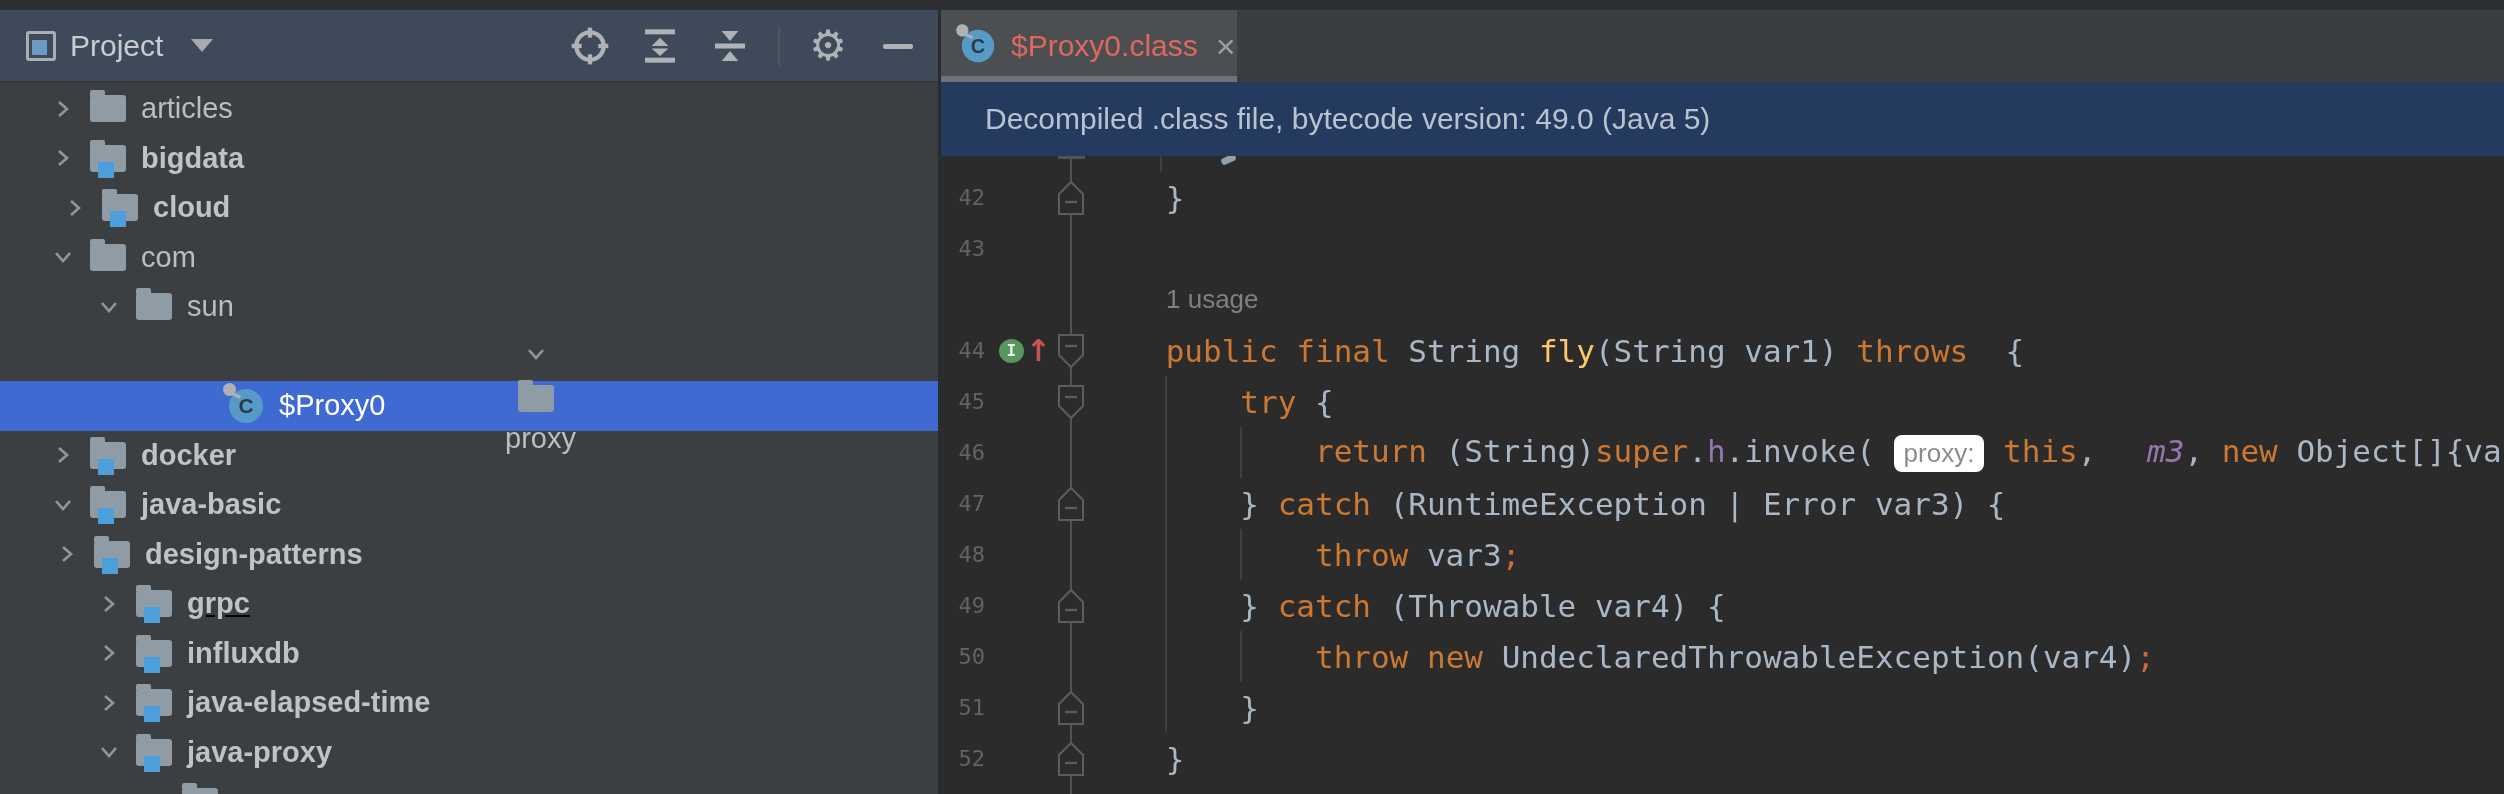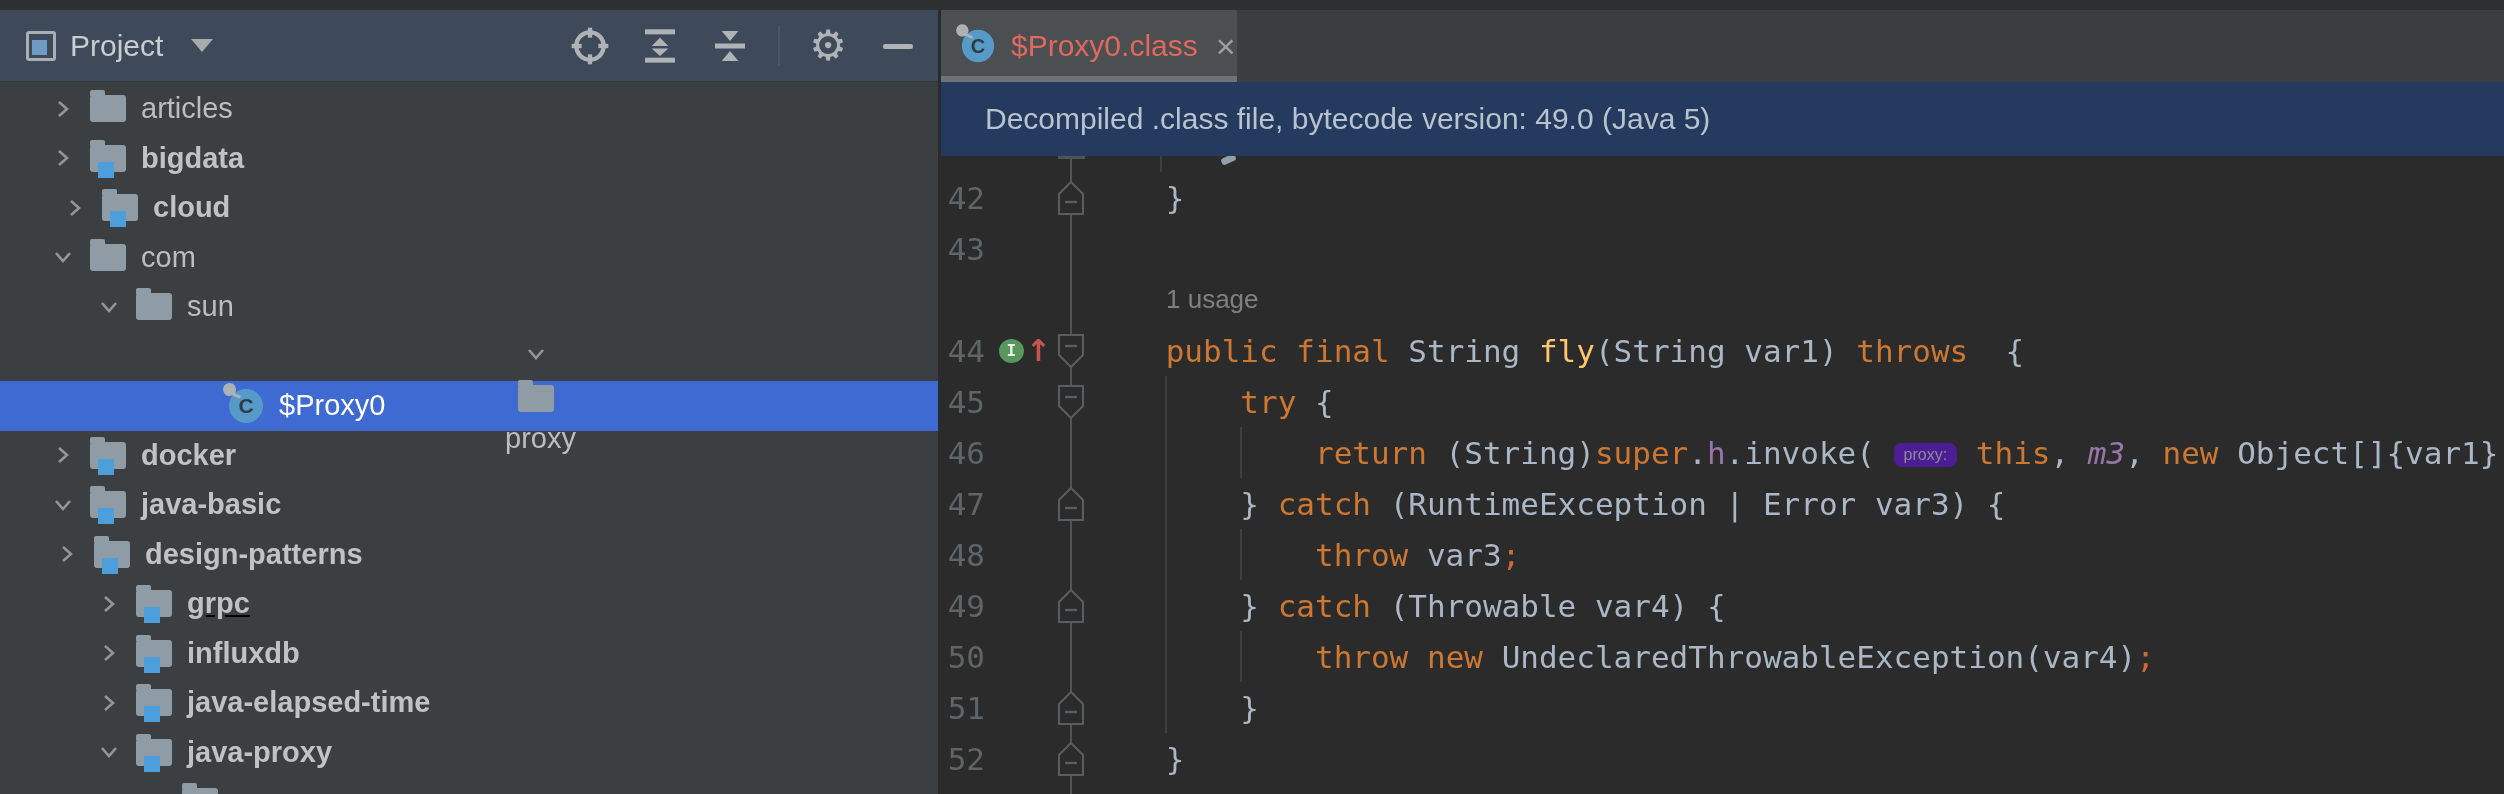--- a/index.html
+++ b/index.html
@@ -52,28 +52,28 @@
   .banner-text{margin-left:44px;font-size:30px;color:#B9C3CE;}
 
   .code{position:absolute;left:0;top:146px;width:100%;height:638px;background:#2B2B2B;overflow:hidden;}
   .fold-vline{position:absolute;left:129px;top:0;width:2px;height:638px;background:#515457;}
   .fold-cap{position:absolute;left:117px;top:0;width:27px;height:3px;background:#515457;}
   .cut-glyph{position:absolute;left:280px;top:0;width:15px;height:7px;background:#93A0AC;border-radius:3px;transform:rotate(-24deg);}
   .iguide{position:absolute;width:2px;background:#3D4043;}
 
   .code-row{position:absolute;left:0;width:100%;height:51px;display:flex;align-items:center;}
   .lnum{width:50px;flex:0 0 50px;text-align:right;padding-right:6px;box-sizing:border-box;
-        font-family:"DejaVu Sans Mono",monospace;font-size:31px;color:#5F6467;}
+        font-family:"DejaVu Sans Mono",monospace;font-size:22px;color:#5F6467;}
   .gslot{width:60px;flex:0 0 60px;display:flex;align-items:center;justify-content:flex-start;padding-left:8px;box-sizing:border-box;}
   .fslot{width:40px;flex:0 0 40px;display:flex;align-items:center;justify-content:center;position:relative;}
   .ctext{margin:0;font-family:"DejaVu Sans Mono",monospace;font-size:31px;white-space:pre;color:#A9B7C6;}
   .seg-pl{color:#A9B7C6;} .seg-kw{color:#CC7832;} .seg-fn{color:#FFC66D;}
-  .seg-fd{color:#9876AA;} .seg-fdi{color:#9876AA;font-style:italic;} .seg-sc{color:#CE6A38;}
-  .seg-inlay{display:inline-block;background:#4c1d95;color:#8A8E91;border-radius:8px;
-             font-family:"Liberation Sans",sans-serif;font-size:16px;padding:3px 10px;vertical-align:middle;}
+  .seg-fd{color:#9876AA;} .seg-fdi{color:#9876AA;font-style:italic;margin-left:32px;} .seg-sc{color:#CE6A38;}
+  .seg-inlay{display:inline-block;background:#ffffff;color:#8A8E91;border-radius:8px;
+             font-family:"Liberation Sans",sans-serif;font-size:26px;padding:3px 10px;vertical-align:middle;}
   .hint-row{position:absolute;left:225px;width:600px;height:51px;display:flex;align-items:center;}
   .hint-text{font-size:26px;color:#7E8184;}
   .impl-icon{width:26px;height:24px;border-radius:50%;background:#57965C;color:#E8F2E8;display:flex;
              align-items:center;justify-content:center;font-size:16px;font-weight:bold;font-family:"DejaVu Sans Mono",monospace;}
   .impl-arrow{color:#C75450;font-size:30px;font-weight:bold;margin-left:2px;line-height:1;font-family:"DejaVu Sans",sans-serif;}
   svg{display:block;}
 </style>
 </head>
 <body>
 

